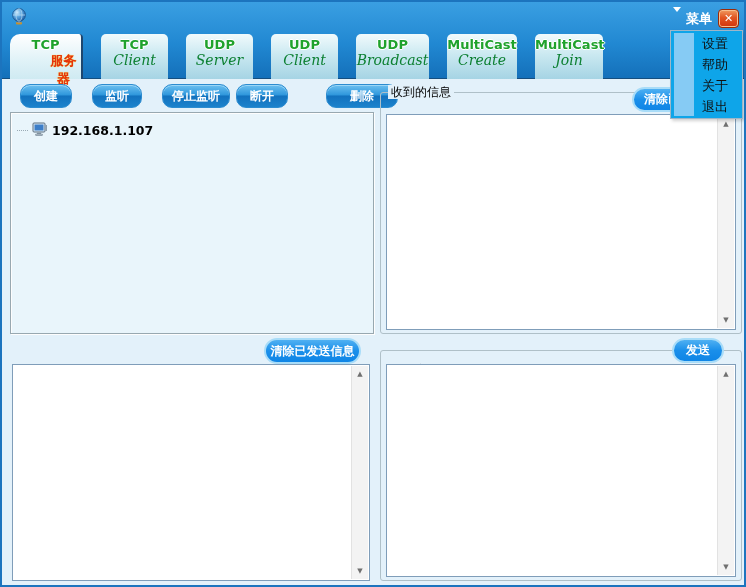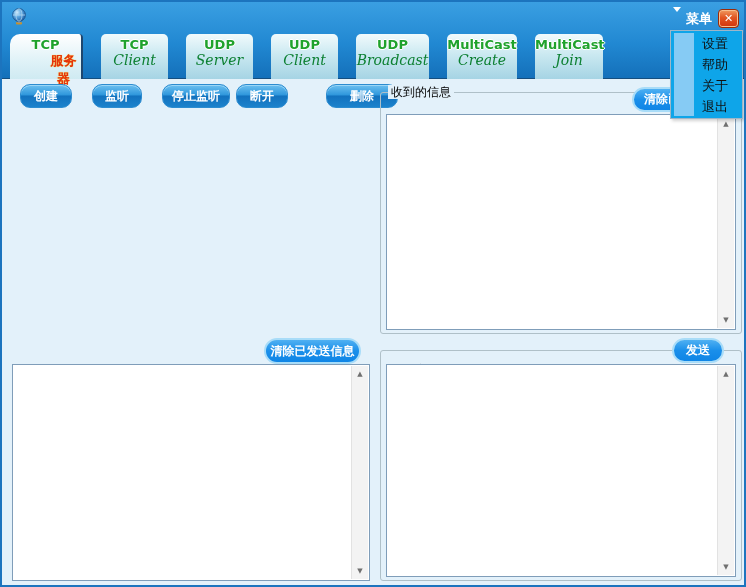--- a/index.html
+++ b/index.html
@@ -196,20 +196,35 @@
       </div>
     </div>
   </div>
 
   <div class="btn" style="left:18px;  top:82px; width:52px;">创建</div>
   <div class="btn" style="left:90px;  top:82px; width:50px;">监听</div>
   <div class="btn" style="left:160px; top:82px; width:68px;">停止监听</div>
   <div class="btn" style="left:234px; top:82px; width:52px;">断开</div>
   <div class="btn" style="left:324px; top:82px; width:72px;">删除</div>
 
+  <div class="tree-panel">
+    <div class="tree-item">
+      <span class="tree-dots"></span>
+      <span>
+        <svg width="16" height="14" viewBox="0 0 16 14">
+          <rect x="1" y="1" width="12" height="9" rx="1" fill="#D8E8F4" stroke="#5A6E80"></rect>
+          <rect x="2.5" y="2.5" width="9" height="6" fill="#3C7EC8"></rect>
+          <rect x="5" y="10.5" width="4" height="1.5" fill="#8C9CA8"></rect>
+          <rect x="3.5" y="12" width="7" height="1.5" rx="0.5" fill="#B8C4CC" stroke="#5A6E80" stroke-width="0.5"></rect>
+          <rect x="13.5" y="3" width="1.5" height="6" fill="#90A0AC"></rect>
+        </svg>
+      </span>
+      <span class="tree-label">192.168.1.107</span>
+    </div>
+  </div>
 
   <div class="groupbox" style="left:378px; top:90px; width:362px; height:242px;"></div>
   <span class="group-label" style="left:386px; top:83px;">收到的信息</span>
   <div class="pill" style="left:630px; top:85px; width:96px;">清除已收信息</div>
   <div class="textbox" style="left:384px; top:112px; width:350px; height:216px;">
     <span></span>
     <div class="vscroll">
       <span class="arr top">▲</span>
       <span class="arr bottom">▼</span>
     </div>

